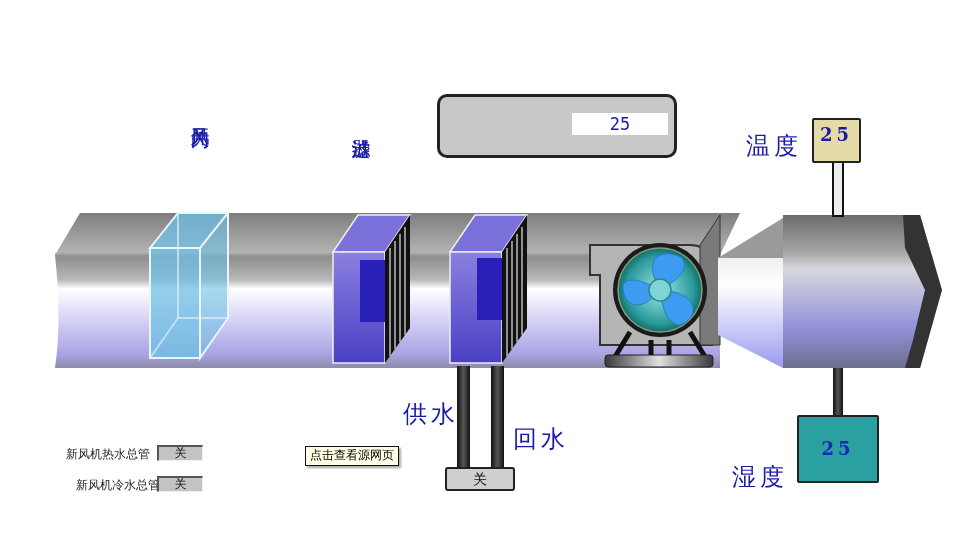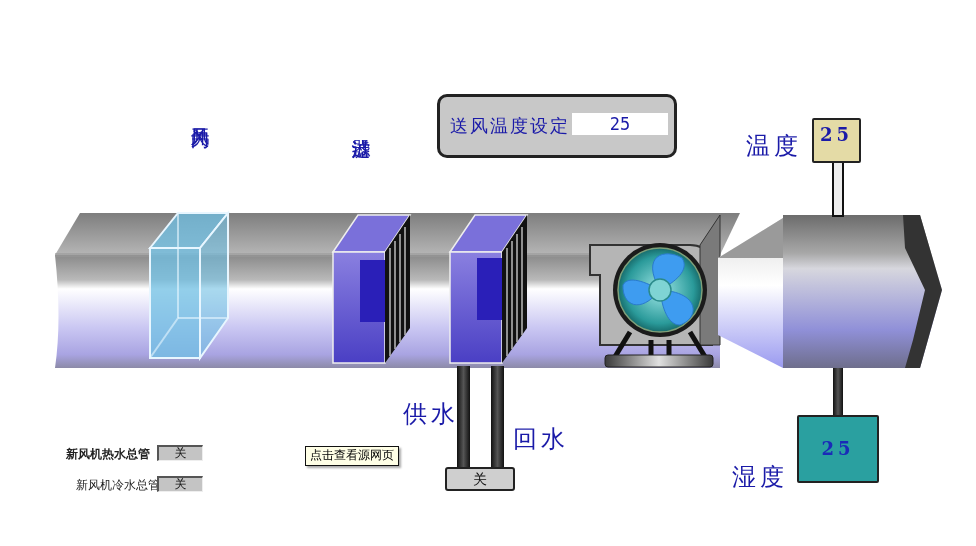--- a/index.html
+++ b/index.html
@@ -161,33 +161,32 @@
 </svg>
 
 <div class="abs label-blue vlabel" style="left:188px; top:93px;">
   <span style="writing-mode:vertical-rl;">风门开关</span>
 </div>
 <div class="abs label-blue vlabel" style="left:349px; top:104px;">
   <span style="writing-mode:vertical-rl;">过滤器</span>
 </div>
 
 <div class="abs setpoint-panel">
-  <span class="abs label-blue setpoint-label">送风温度设定</span>
   <span class="abs setpoint-value">25</span>
 </div>
 
 <span class="abs label-blue side-label" style="left:746px; top:130px;">温度</span>
 <div class="abs sensor-box temp-box">25</div>
 
 <span class="abs label-blue side-label" style="left:732px; top:461px;">湿度</span>
 <div class="abs sensor-box hum-box">25</div>
 
 <span class="abs label-blue side-label" style="left:403px; top:398px;">供水</span>
 <span class="abs label-blue side-label" style="left:513px; top:423px;">回水</span>
 
 <div class="abs water-valve">关</div>
 
-<span class="abs status-row-label" style="left:66px; top:446px;font-weight:bold;">新风机热水总管</span>
+<span class="abs status-row-label" style="left:66px; top:446px;">新风机热水总管</span>
 <div class="abs status-field" style="left:157px; top:445px;">关</div>
 <span class="abs status-row-label" style="left:76px; top:477px;">新风机冷水总管</span>
 <div class="abs status-field" style="left:157px; top:476px;">关</div>
 
 <div class="abs tooltip-link">点击查看源网页</div>
 
 </body></html>

